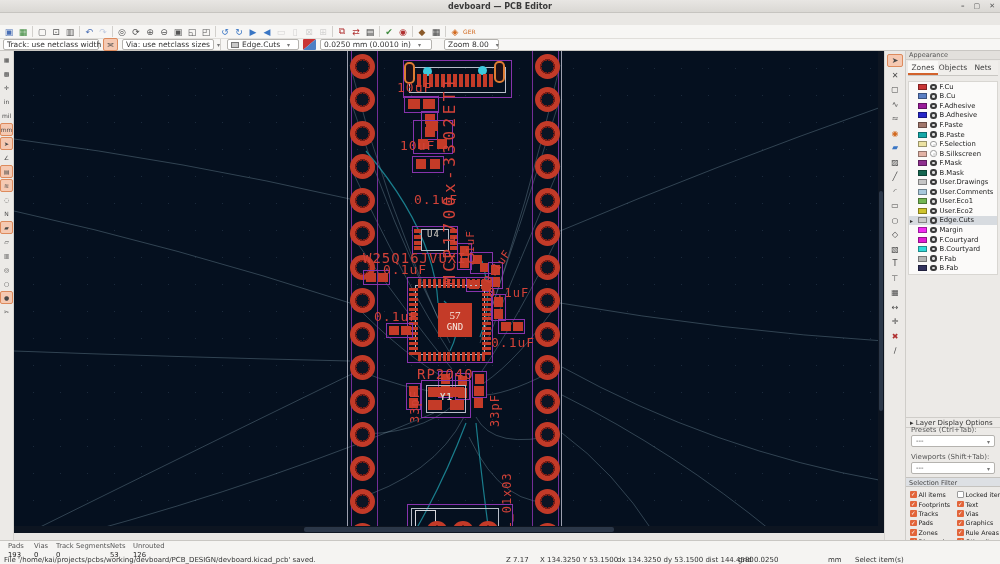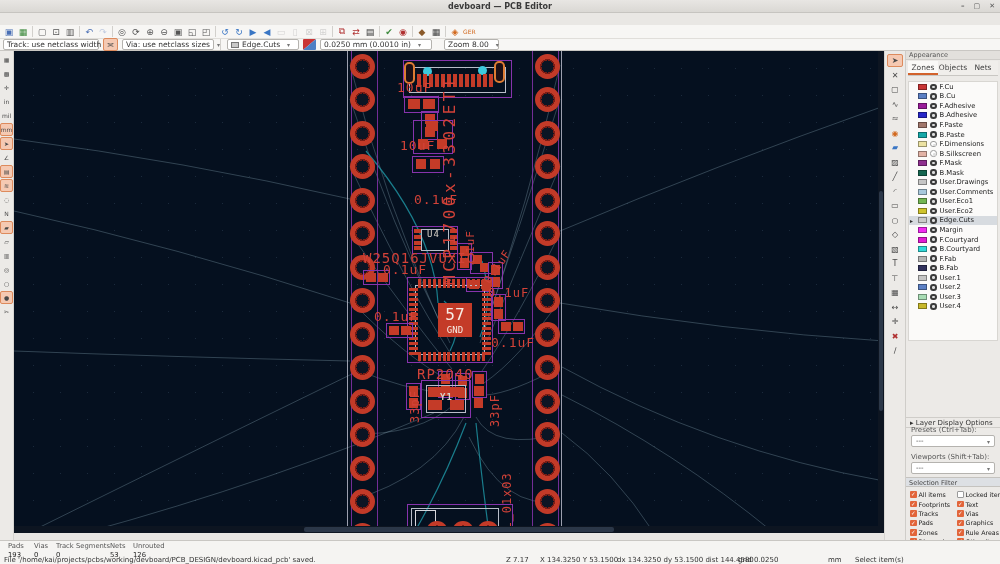--- a/index.html
+++ b/index.html
@@ -48,21 +48,21 @@
   .hscroll i{position:absolute;top:1px;height:5px;left:290px;width:310px;background:#2b3748;border-radius:2px}
   .vscroll{position:absolute;top:0;bottom:7px;right:0;width:6px;background:#0d1521}
   .vscroll i{position:absolute;left:1px;width:4px;top:140px;height:220px;background:#2b3748;border-radius:2px}
 
   
   .rpanel{position:absolute;left:905px;top:51px;right:0;bottom:24px;background:#eceae7;border-left:1px solid #cfcdc9;font-size:7px}
   .ptitle{position:absolute;top:0;left:0;right:0;height:9px;background:#e2e0dc;border-bottom:1px solid #cfcdc9;font-size:6.5px;color:#555;padding-left:3px;line-height:9px}
   .tabs{position:absolute;top:10px;left:2px;right:2px;height:15px;display:flex;border-bottom:1px solid #c9c7c3;background:#f0eeeb}
   .tab{flex:1;text-align:center;font-size:7.5px;color:#444;line-height:14px}
   .tab.active{border-bottom:2px solid #d2622c;background:#faf9f7}
-  .layers{position:absolute;top:30px;left:2px;right:2px;height:260px;background:#fbfaf9;border:1px solid #d8d6d2;overflow:hidden}
+  .layers{position:absolute;top:30px;left:2px;right:2px;height:194px;background:#fbfaf9;border:1px solid #d8d6d2;overflow:hidden}
   .lrow{height:9.55px;display:flex;align-items:center;gap:3px;padding-left:9px;position:relative}
   .lrow.sel{background:#d7dbe0}
   .lrow.sel::before{content:"▸";position:absolute;left:1px;font-size:6px;color:#333}
   .swatch{width:9px;height:6px;border:1px solid rgba(0,0,0,.35);flex:none}
   .eye{width:6.5px;height:6.5px;border-radius:50%;background:#3a3a3a;flex:none;position:relative}
   .eye::after{content:"";position:absolute;left:2px;top:2px;width:2.5px;height:2.5px;border-radius:50%;background:#ddd}
   .eye.off{background:#fff;border:1px solid #9a9a9a}
   .lname{font-size:6.8px;color:#222;white-space:nowrap}
   .ldo{position:absolute;top:366px;left:0;right:0;height:11px;border-top:1px solid #cfcdc9;border-bottom:1px solid #cfcdc9;font-size:7px;color:#333;padding-left:4px;line-height:11px;background:#eceae7}
   .plabel{position:absolute;left:5px;font-size:7px;color:#555}
@@ -371,21 +371,21 @@
       <div class="pad" style="left: 468px; top: 261.5px; width: 9px; height: 3px;"></div>
       <div class="pad" style="left: 468px; top: 266.4px; width: 9px; height: 3px;"></div>
       <div class="pad" style="left: 468px; top: 271.3px; width: 9px; height: 3px;"></div>
       <div class="pad" style="left: 468px; top: 276.2px; width: 9px; height: 3px;"></div>
       <div class="pad" style="left: 468px; top: 281.1px; width: 9px; height: 3px;"></div>
       <div class="pad" style="left: 468px; top: 286px; width: 9px; height: 3px;"></div>
       <div class="pad" style="left: 468px; top: 290.9px; width: 9px; height: 3px;"></div>
       <div class="pad" style="left: 468px; top: 295.8px; width: 9px; height: 3px;"></div>
       <div class="pad" style="left: 468px; top: 300.7px; width: 9px; height: 3px;"></div>
       <div class="cp" style="left: 424px; top: 252px; width: 34px; height: 34px;">
-        <span style="font-size: 16px;">57</span>
+        <span style="font-size: 11px; font-family: Liberation Serif, serif;">57</span>
         <span style="font-size: 9px;">GND</span>
       </div>
       <div class="cy" style="left: 372px; top: 272px; width: 27px; height: 15px;"></div>
       <div class="pad" style="left: 375px; top: 275px; width: 10px; height: 9px;"></div>
       <div class="pad" style="left: 387px; top: 275px; width: 10px; height: 9px;"></div>
       <div class="cy" style="left: 484px; top: 268px; width: 27px; height: 15px;"></div>
       <div class="pad" style="left: 487px; top: 271px; width: 10px; height: 9px;"></div>
       <div class="pad" style="left: 499px; top: 271px; width: 10px; height: 9px;"></div>
       <div class="cy" style="left: 477px; top: 243px; width: 15px; height: 27px;"></div>
       <div class="pad" style="left: 480px; top: 246px; width: 9px; height: 10px;"></div>
@@ -499,21 +499,21 @@
           <div class="lname">F.Paste</div>
         </div>
         <div class="lrow">
           <div class="swatch" style="background: rgb(20, 168, 168);"></div>
           <div class="eye"></div>
           <div class="lname">B.Paste</div>
         </div>
         <div class="lrow">
           <div class="swatch" style="background: rgb(236, 226, 162);"></div>
           <div class="eye off"></div>
-          <div class="lname">F.Dimensions</div>
+          <div class="lname">F.Selection</div>
         </div>
         <div class="lrow">
           <div class="swatch" style="background: rgb(226, 178, 165);"></div>
           <div class="eye off"></div>
           <div class="lname">B.Silkscreen</div>
         </div>
         <div class="lrow">
           <div class="swatch" style="background: rgb(143, 47, 143);"></div>
           <div class="eye"></div>
           <div class="lname">F.Mask</div>

